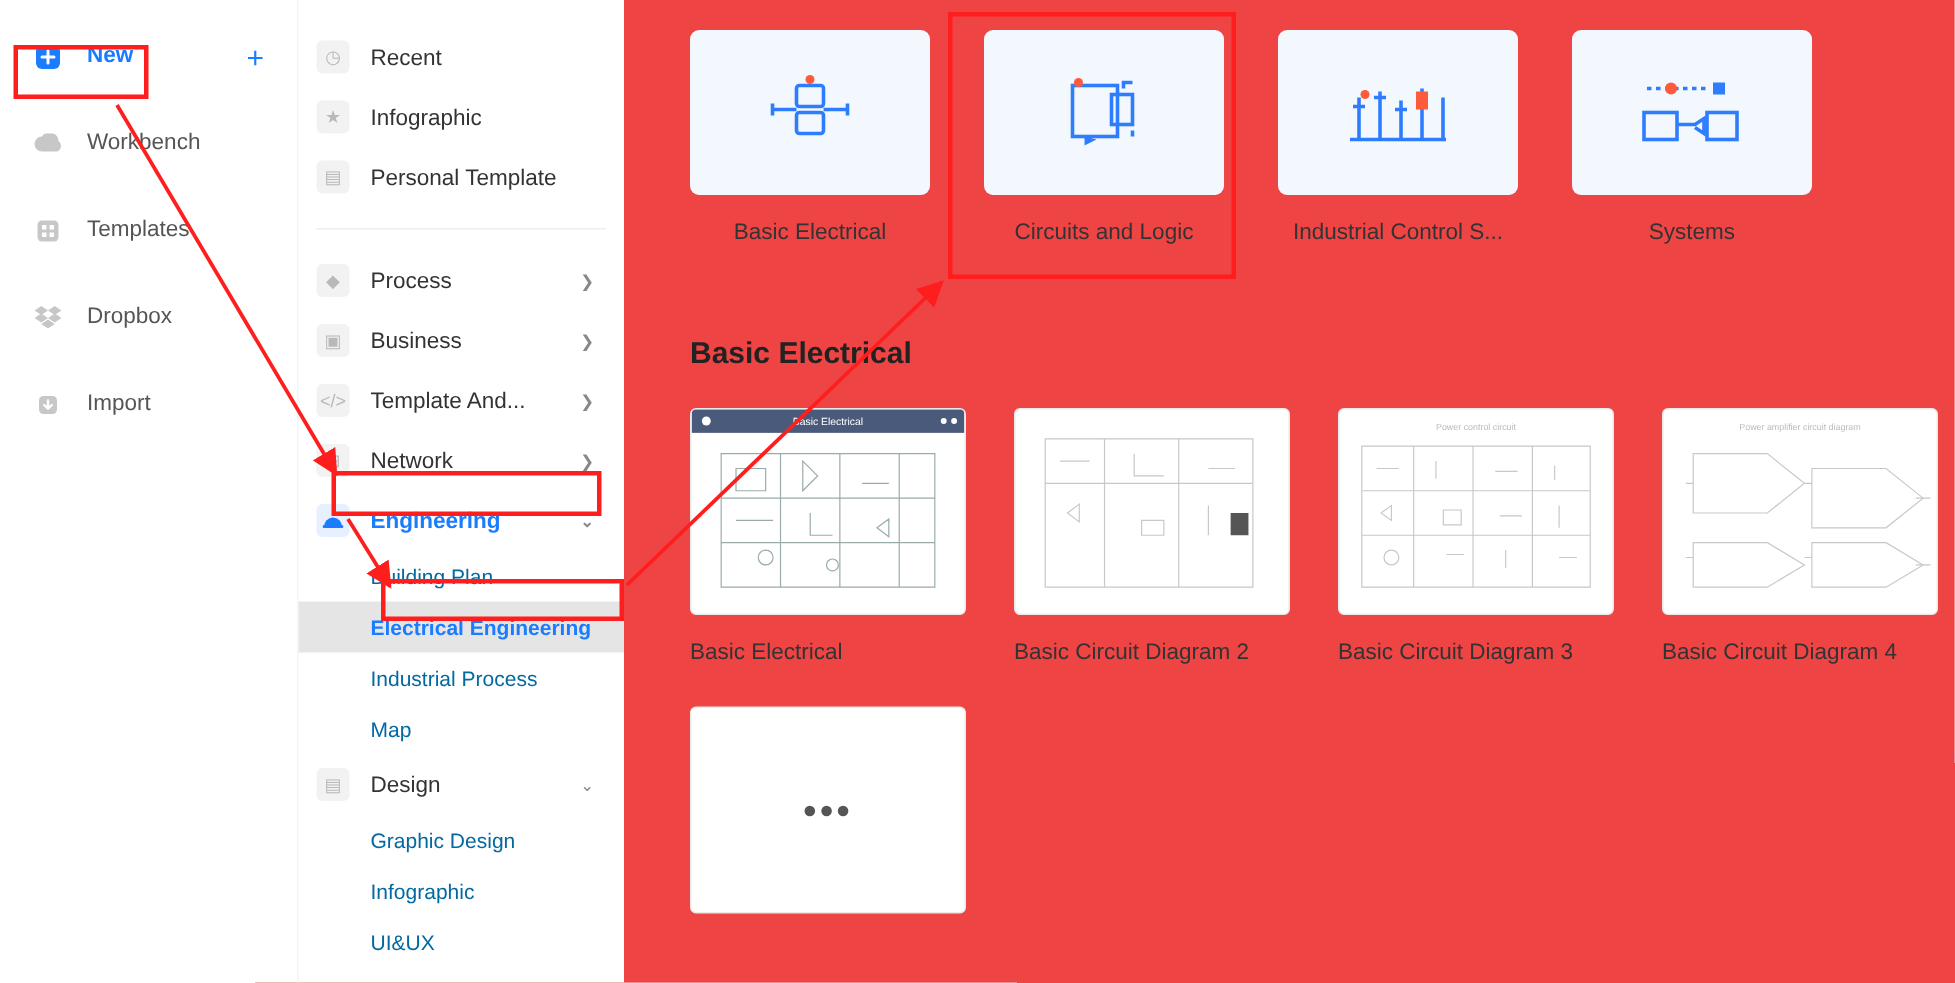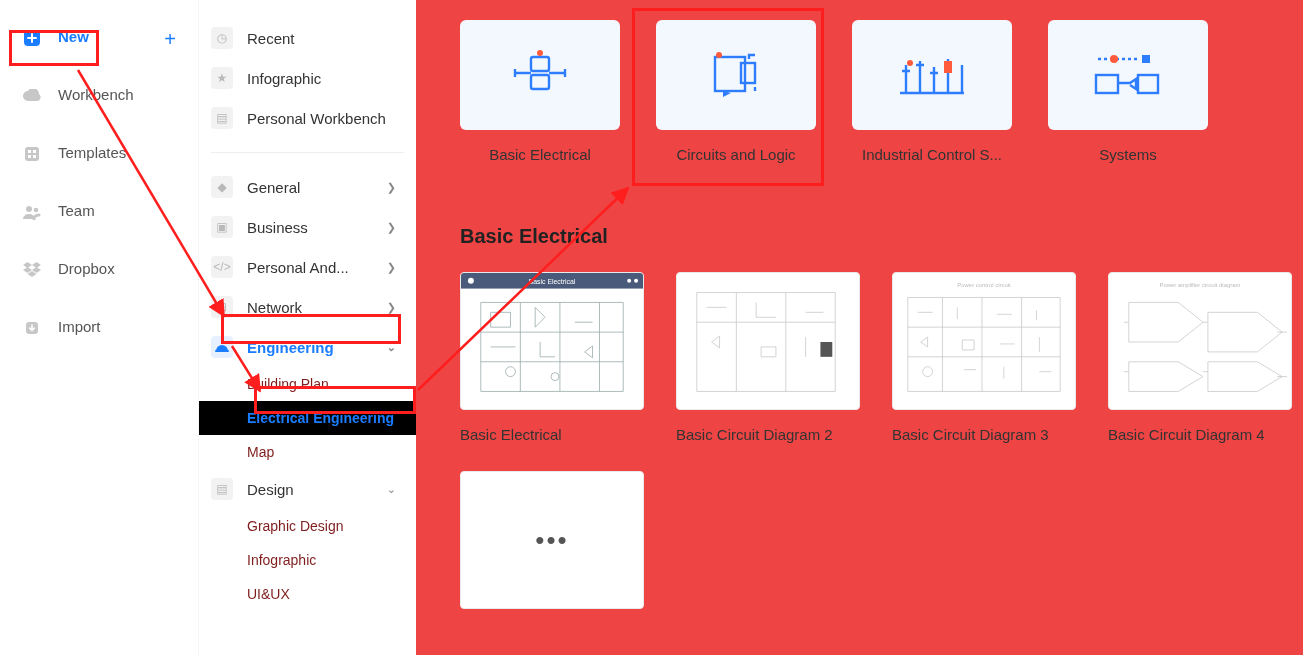--- a/index.html
+++ b/index.html
@@ -103,25 +103,25 @@
     color: #1a7cff;
   }
   .cat-chevron {
     margin-left: auto;
     color: #888;
     font-size: 11px;
   }
   .sub-item {
     padding-left: 48px;
     height: 34px;
-    color: #7f1d1d;
+    color: #0369a1;
     font-size: 14px;
   }
   .sub-item.selected {
-    background: #000000;
+    background: #e5e5e5;
     color: #1a7cff;
     font-weight: 600;
   }
 
   
   .main {
     flex: 1;
     background: #ef4444;
     padding: 20px 0 0 44px;
     overflow: hidden;
@@ -239,31 +239,20 @@
             <rect x="4" y="4" width="3" height="3" fill="#fff"></rect>
             <rect x="9" y="4" width="3" height="3" fill="#fff"></rect>
             <rect x="4" y="9" width="3" height="3" fill="#fff"></rect>
             <rect x="9" y="9" width="3" height="3" fill="#fff"></rect>
           </svg>
       </span>
       <span>Templates</span>
     </div>
     <div class="nav-item">
       <span class="nav-icon">
-        <svg width="20" height="16" viewBox="0 0 20 16">
-            <circle cx="7" cy="5" r="3" fill="currentColor"></circle>
-            <circle cx="14" cy="6" r="2.3" fill="currentColor"></circle>
-            <path d="M1 15c0-3 3-5 6-5s6 2 6 5" fill="currentColor"></path>
-            <path d="M12 15c0-2 2-4 5-4" stroke="currentColor" stroke-width="3" fill="none" stroke-linecap="round"></path>
-          </svg>
-      </span>
-      <span>Team</span>
-    </div>
-    <div class="nav-item">
-      <span class="nav-icon">
         <svg width="18" height="16" viewBox="0 0 18 16">
             <path d="M4.5 0 9 3 4.5 6 0 3zM13.5 0 18 3l-4.5 3L9 3zM0 8l4.5-3L9 8l-4.5 3zM9 8l4.5-3L18 8l-4.5 3zM4.5 12 9 9l4.5 3L9 15z" fill="currentColor"></path>
           </svg>
       </span>
       <span>Dropbox</span>
     </div>
     <div class="nav-item">
       <span class="nav-icon">
         <svg width="16" height="16" viewBox="0 0 16 16">
             <rect x="2" y="2" width="12" height="12" rx="3" fill="currentColor"></rect>
@@ -278,38 +267,38 @@
     <div class="cat-item">
       <span class="cat-icon">◷</span>
       <span>Recent</span>
     </div>
     <div class="cat-item">
       <span class="cat-icon">★</span>
       <span>Infographic</span>
     </div>
     <div class="cat-item">
       <span class="cat-icon">▤</span>
-      <span>Personal Workbench</span>
+      <span>Personal Template</span>
     </div>
 
     <div class="cat-divider"></div>
 
     <div class="cat-item">
       <span class="cat-icon">◆</span>
-      <span>General</span>
+      <span>Process</span>
       <span class="cat-chevron">❯</span>
     </div>
     <div class="cat-item">
       <span class="cat-icon">▣</span>
       <span>Business</span>
       <span class="cat-chevron">❯</span>
     </div>
     <div class="cat-item">
       <span class="cat-icon">&lt;/&gt;</span>
-      <span>Personal And...</span>
+      <span>Template And...</span>
       <span class="cat-chevron">❯</span>
     </div>
     <div class="cat-item">
       <span class="cat-icon">⊞</span>
       <span>Network</span>
       <span class="cat-chevron">❯</span>
     </div>
     <div class="cat-item selected">
       <span class="cat-icon">
         <svg width="14" height="12" viewBox="0 0 14 12">
@@ -318,20 +307,23 @@
           </svg>
       </span>
       <span>Engineering</span>
       <span class="cat-chevron">⌄</span>
     </div>
       <div class="sub-item">
         <span>Building Plan</span>
       </div>
       <div class="sub-item selected">
         <span>Electrical Engineering</span>
+      </div>
+      <div class="sub-item">
+        <span>Industrial Process</span>
       </div>
       <div class="sub-item">
         <span>Map</span>
       </div>
     <div class="cat-item">
       <span class="cat-icon">▤</span>
       <span>Design</span>
       <span class="cat-chevron">⌄</span>
     </div>
       <div class="sub-item">

